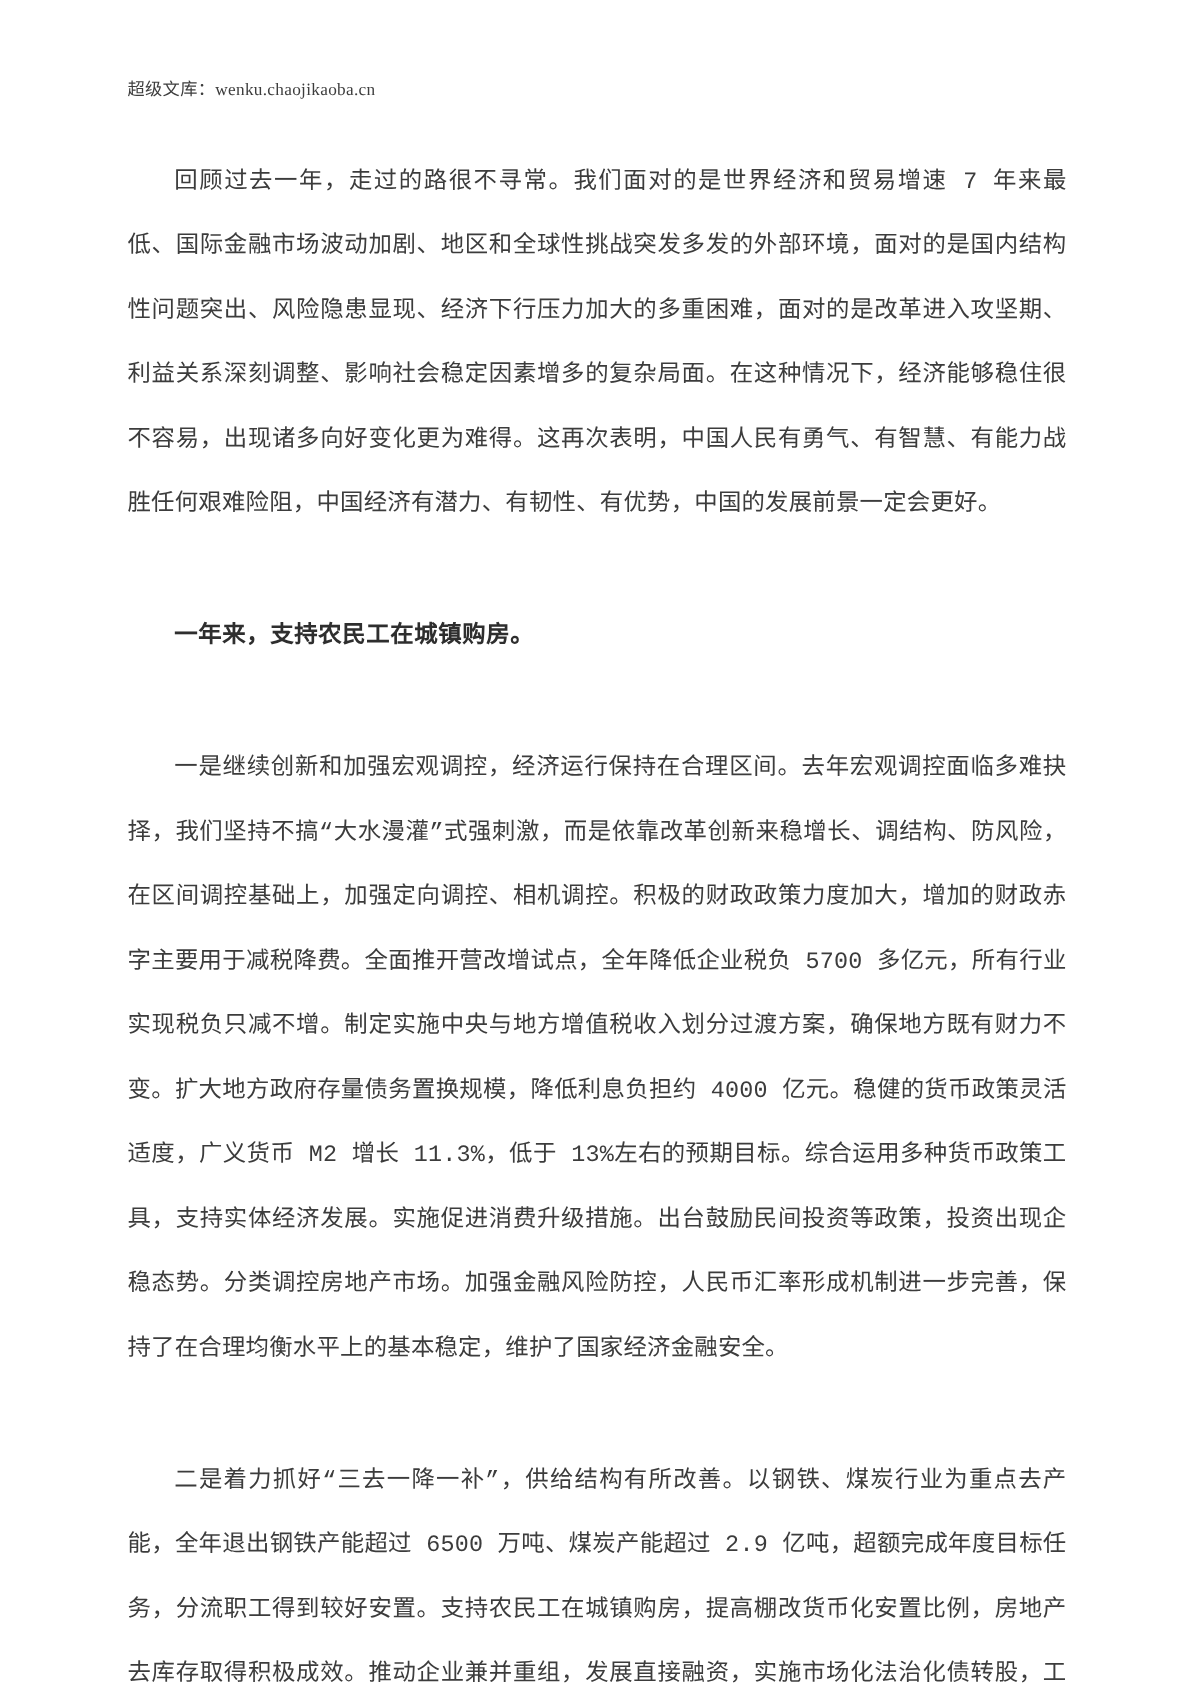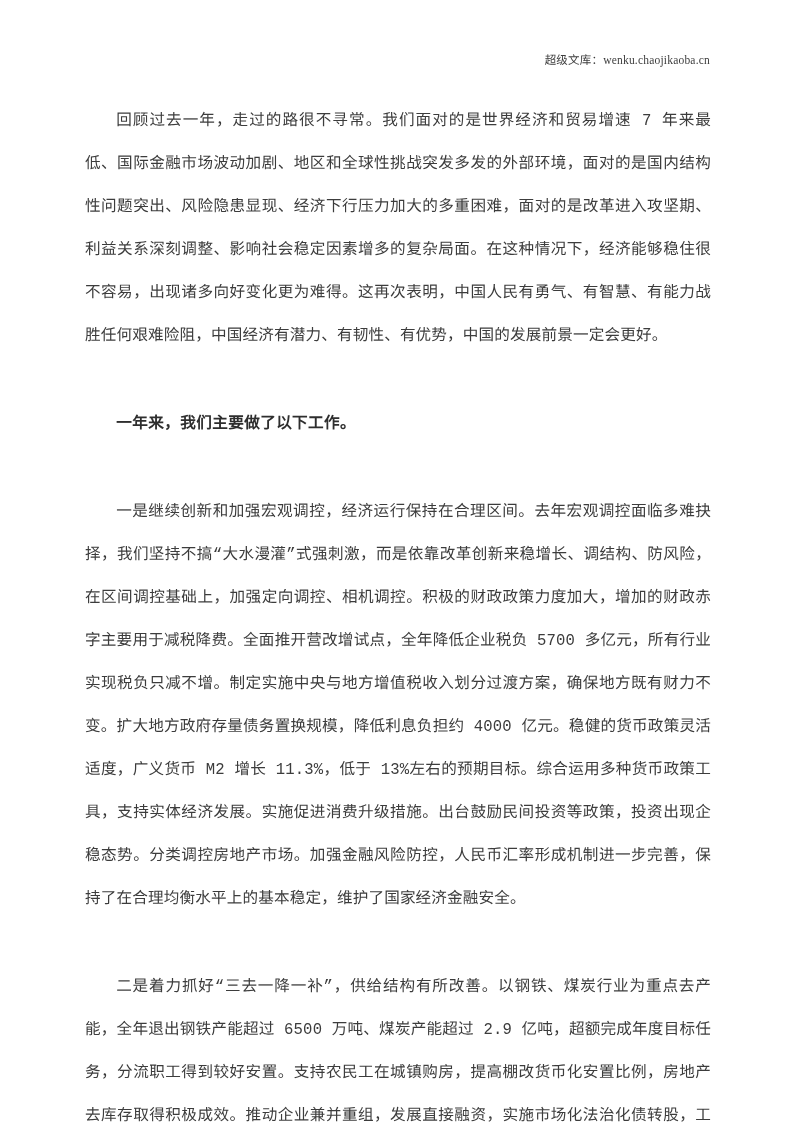--- a/index.html
+++ b/index.html
@@ -14,21 +14,20 @@
     height: 1122px;
     background: #ffffff;
     overflow: hidden;
     box-sizing: border-box;
   }
   .doc-header {
     position: absolute;
     top: 52px;
     left: 85px;
     width: 625px;
-    text-align: right;
     font-family: "Liberation Serif", "DejaVu Serif", serif;
     font-size: 11.5px;
     line-height: 16px;
     color: #3d3d3d;
     letter-spacing: 0.2px;
     white-space: nowrap;
   }
   .doc-body {
     position: absolute;
     top: 100px;
@@ -60,18 +59,18 @@
 </style>
 </head>
 <body>
 
 <div class="page">
 
   <div class="doc-header">超级文库：wenku.chaojikaoba.cn</div>
 
   <div class="doc-body">
     <p class="para indent">回顾过去一年，走过的路很不寻常。我们面对的是世界经济和贸易增速 7 年来最低、国际金融市场波动加剧、地区和全球性挑战突发多发的外部环境，面对的是国内结构性问题突出、风险隐患显现、经济下行压力加大的多重困难，面对的是改革进入攻坚期、利益关系深刻调整、影响社会稳定因素增多的复杂局面。在这种情况下，经济能够稳住很不容易，出现诸多向好变化更为难得。这再次表明，中国人民有勇气、有智慧、有能力战胜任何艰难险阻，中国经济有潜力、有韧性、有优势，中国的发展前景一定会更好。</p>
-    <p class="para indent heading">一年来，我们主要做了以下工作。</p>
+    <p class="para indent heading">一年来，支持农民工在城镇购房。</p>
     <p class="para indent">一是继续创新和加强宏观调控，经济运行保持在合理区间。去年宏观调控面临多难抉择，我们坚持不搞“大水漫灌”式强刺激，而是依靠改革创新来稳增长、调结构、防风险，在区间调控基础上，加强定向调控、相机调控。积极的财政政策力度加大，增加的财政赤字主要用于减税降费。全面推开营改增试点，全年降低企业税负 5700 多亿元，所有行业实现税负只减不增。制定实施中央与地方增值税收入划分过渡方案，确保地方既有财力不变。扩大地方政府存量债务置换规模，降低利息负担约 4000 亿元。稳健的货币政策灵活适度，广义货币 M2 增长 11.3%，低于 13%左右的预期目标。综合运用多种货币政策工具，支持实体经济发展。实施促进消费升级措施。出台鼓励民间投资等政策，投资出现企稳态势。分类调控房地产市场。加强金融风险防控，人民币汇率形成机制进一步完善，保持了在合理均衡水平上的基本稳定，维护了国家经济金融安全。</p>
     <p class="para indent">二是着力抓好“三去一降一补”，供给结构有所改善。以钢铁、煤炭行业为重点去产能，全年退出钢铁产能超过 6500 万吨、煤炭产能超过 2.9 亿吨，超额完成年度目标任务，分流职工得到较好安置。支持农民工在城镇购房，提高棚改货币化安置比例，房地产去库存取得积极成效。推动企业兼并重组，发展直接融资，实施市场化法治化债转股，工业企</p>
   </div>
 
 </div>
 
 </body></html>

